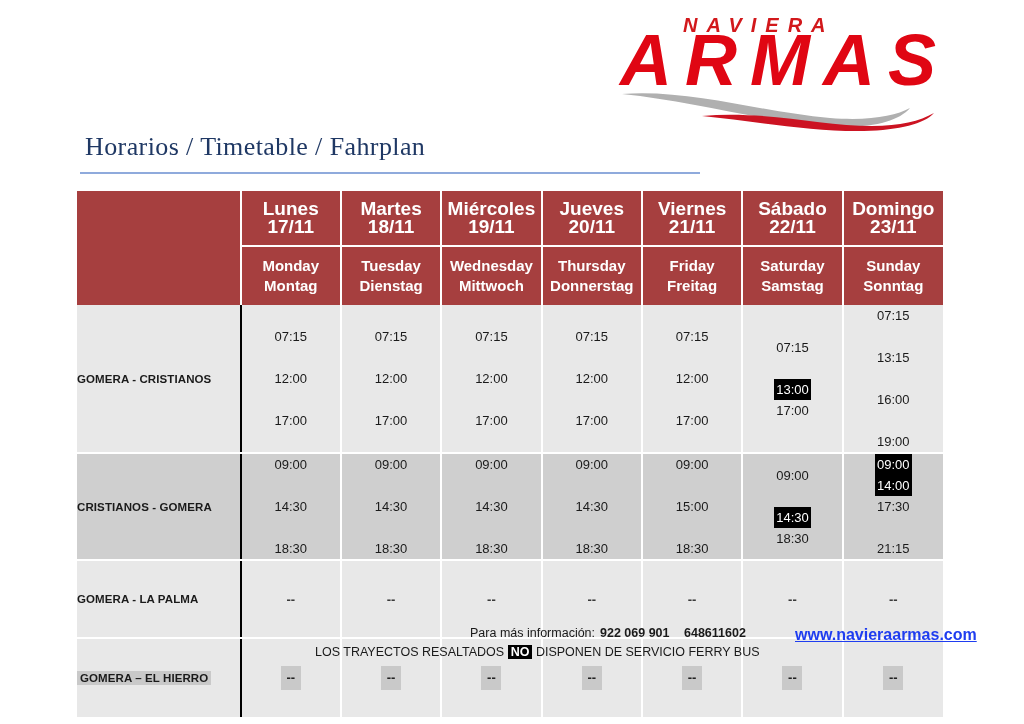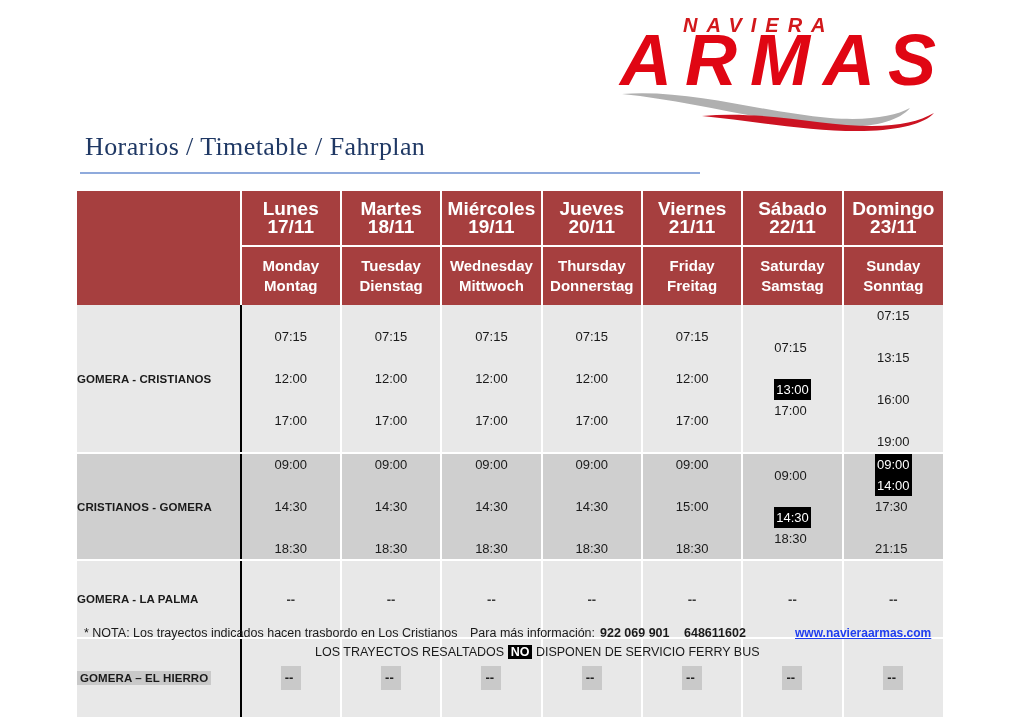--- a/index.html
+++ b/index.html
@@ -130,21 +130,21 @@
   tr.band-light td { background: #e8e8e8; border-bottom: 2px solid #ffffff; }
   tr.band-dark  td { background: #cfcfcf; border-bottom: 2px solid #ffffff; }
 
   .time-line { display: block; }
   .time-line.hl {
     background: #000000;
     color: #ffffff;
     display: inline-block;
     padding: 0 2px;
   }
-  .time-wrap { display: inline-block; text-align: left; }
+  .time-wrap { display: inline-block; text-align: center; }
 
   .dash-plain { font-weight: bold; font-size: 13px; color: #3a3a3a; }
   .dash-box {
     display: inline-block;
     background: #c9c9c9;
     width: 12px;
     padding: 9px 4px;
     font-weight: bold;
     font-size: 13px;
     color: #222222;
@@ -189,21 +189,21 @@
     left: 684px;
     top: 0px;
     font-weight: bold;
     white-space: nowrap;
   }
   .foot-url {
     position: absolute;
     left: 795px;
     top: 0px;
     font-weight: bold;
-    font-size: 12px;
+    font-size: 16px;
     color: #1f3df0;
     text-decoration: underline;
     white-space: nowrap;
   }
   .foot-line2 {
     position: absolute;
     left: 315px;
     top: 19px;
     white-space: nowrap;
   }
@@ -341,21 +341,20 @@
         <td class="times-cell"><span class="time-wrap"><span class="dash-box">--</span></span></td>
         <td class="times-cell"><span class="time-wrap"><span class="dash-box">--</span></span></td>
         <td class="times-cell"><span class="time-wrap"><span class="dash-box">--</span></span></td>
         <td class="times-cell"><span class="time-wrap"><span class="dash-box">--</span></span></td>
         <td class="times-cell last"><span class="time-wrap"><span class="dash-box">--</span></span></td>
       </tr>
     </tbody>
 </table>
 
 <div class="footer">
-  <div class="foot-note">* NOTA: Los trayectos indicados hacen trasbordo en Los Cristianos</div>
   <div class="foot-info-label">Para más información:</div>
   <div class="foot-phone1">922 069 901</div>
   <div class="foot-phone2">648611602</div>
   <div class="foot-url">www.navieraarmas.com</div>
   <div class="foot-line2">
     <span>LOS TRAYECTOS RESALTADOS</span>
     <span class="no-badge">NO</span>
     <span>DISPONEN DE SERVICIO FERRY BUS</span>
   </div>
 </div>

